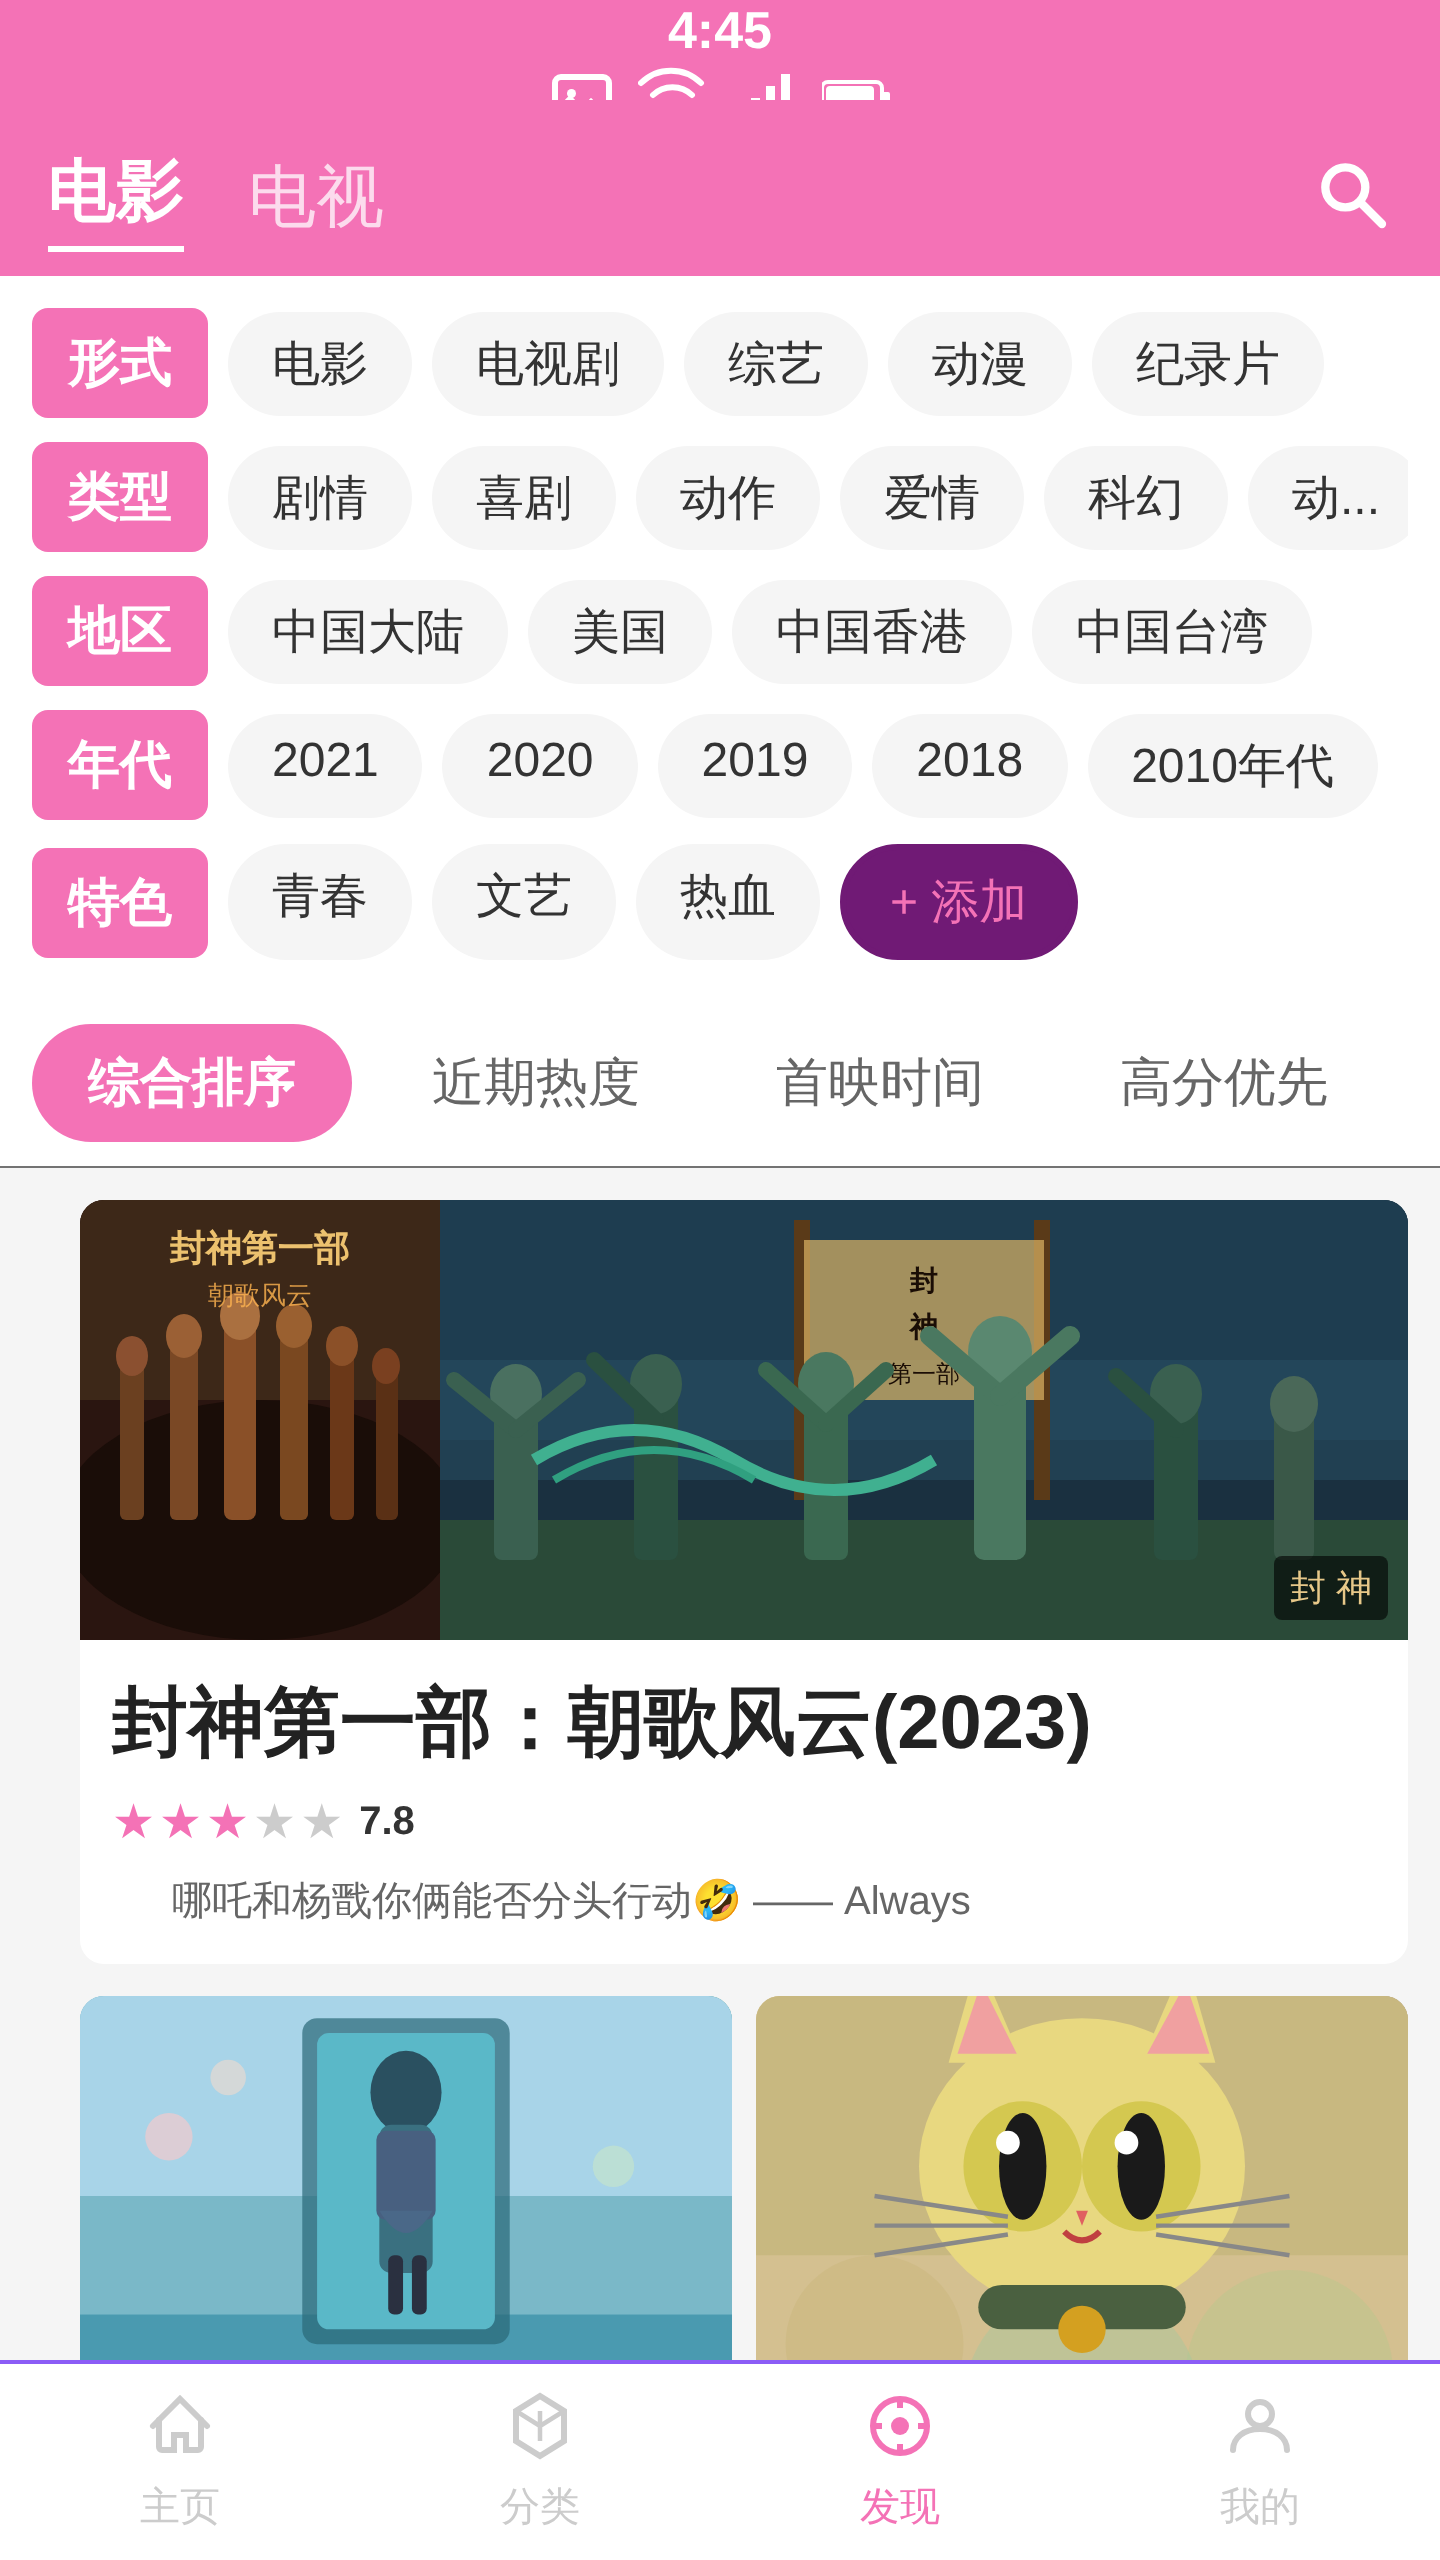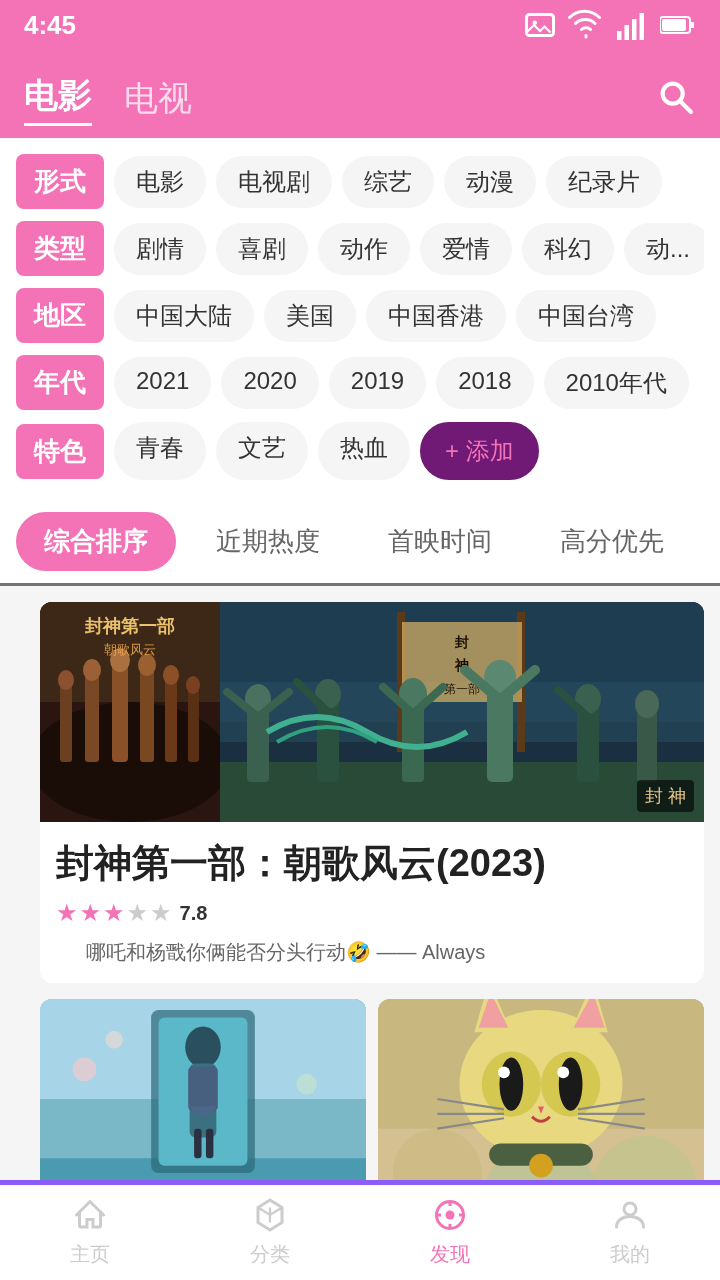--- a/index.html
+++ b/index.html
@@ -16,20 +16,21 @@
     .status-bar {
       background: #f472b6;
       height: 50px;
       display: flex;
       align-items: center;
       justify-content: space-between;
       padding: 0 24px;
       color: white;
       font-size: 26px;
       font-weight: 600;
+      flex-direction: column;
     }
     .status-icons {
       display: flex;
       align-items: center;
       gap: 10px;
     }
 
     
     .header {
       background: #f472b6;
@@ -114,21 +115,21 @@
       cursor: pointer;
       border: 3px solid #701a75;
     }
 
     
     .sort-tabs {
       background: white;
       display: flex;
       padding: 12px 16px;
       gap: 12px;
-      border-bottom: 3px solid #737373;
+      border-bottom: 1px solid #737373;
     }
     .sort-tab {
       padding: 12px 28px;
       border-radius: 30px;
       font-size: 26px;
       cursor: pointer;
       color: #666;
     }
     .sort-tab.active {
       background: #f472b6;
@@ -246,21 +247,21 @@
     }
 
     
     .bottom-nav {
       position: fixed;
       bottom: 0;
       left: 0;
       width: 720px;
       height: 100px;
       background: white;
-      border-top: 5px solid #8b5cf6;
+      border-top: 2px solid #8b5cf6;
       display: flex;
       align-items: center;
     }
     .nav-item {
       flex: 1;
       display: flex;
       flex-direction: column;
       align-items: center;
       justify-content: center;
       gap: 4px;

